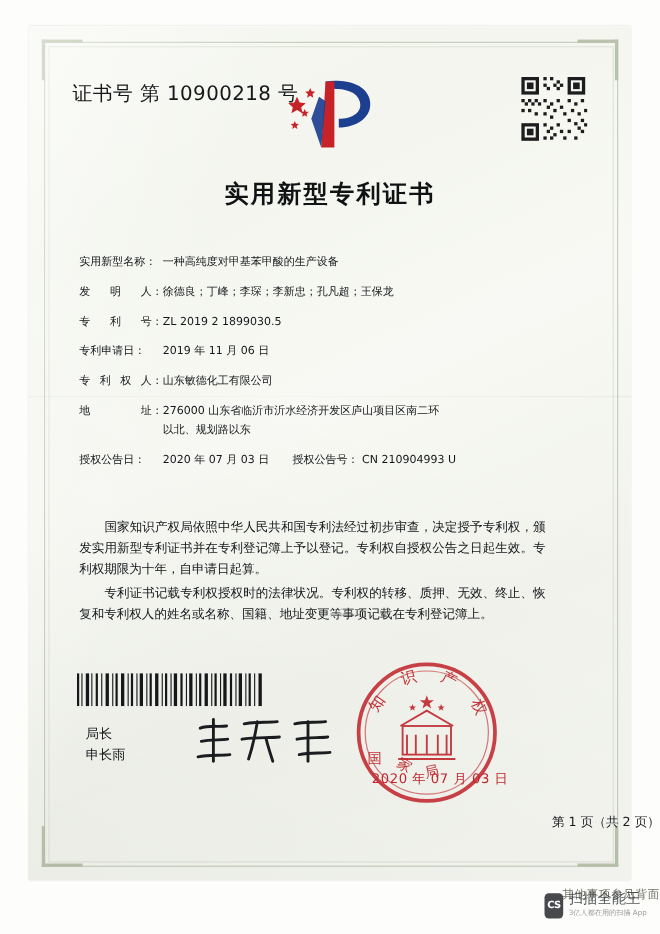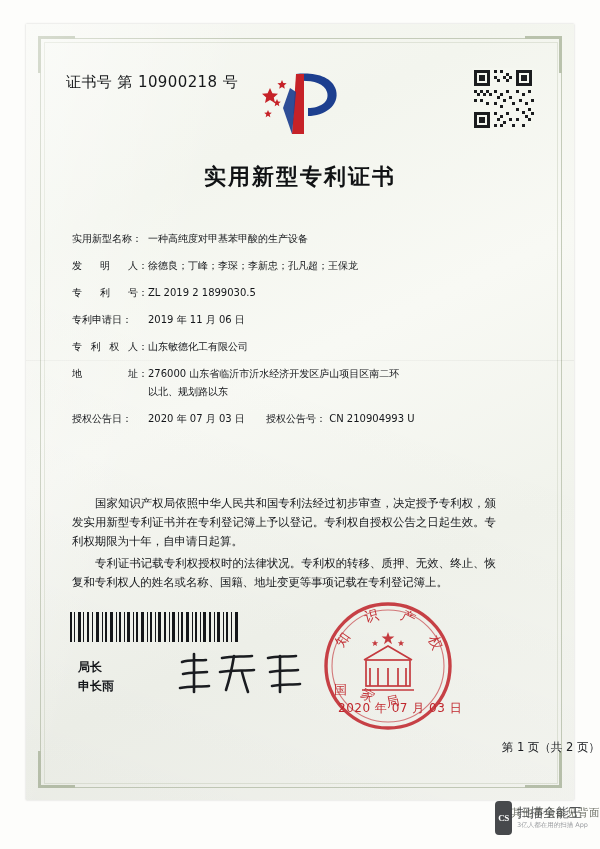--- a/index.html
+++ b/index.html
@@ -59,21 +59,21 @@
   }
   .corner.tl { left: 12px; top: 12px; border-left-width: 3px; border-top-width: 3px; }
   .corner.tr { right: 12px; top: 12px; border-right-width: 3px; border-top-width: 3px; }
   .corner.bl { left: 12px; bottom: 12px; border-left-width: 3px; border-bottom-width: 3px; }
   .corner.br { right: 12px; bottom: 12px; border-right-width: 3px; border-bottom-width: 3px; }
 
   .cert-no {
     position: absolute;
     left: 66px;
     top: 73px;
-    font-size: 15px;
+    font-size: 18px;
     color: #16181a;
     letter-spacing: 0.4px;
     font-family: "DejaVu Sans", "Liberation Sans", sans-serif;
   }
   
   .logo {
     position: absolute;
     left: 252px;
     top: 68px;
     width: 92px;
@@ -131,41 +131,39 @@
   }
   .paras {
     position: absolute;
     left: 72px;
     top: 470px;
     width: 424px;
     font-size: 11.4px;
     line-height: 1.65;
     color: #14161a;
     text-align: justify;
-    margin-top: 24px;
   }
   .paras p {
     margin: 0 0 4px 0;
     text-indent: 23px;
   }
   .barcode {
     position: absolute;
     left: 70px;
     top: 612px;
     width: 170px;
     height: 30px;
   }
   .sign-block {
     position: absolute;
     left: 78px;
     top: 658px;
     font-size: 12px;
     color: #14161a;
     line-height: 1.55;
-    font-weight: bold;
   }
   .signature {
     position: absolute;
     left: 176px;
     top: 648px;
     width: 130px;
     height: 52px;
     color: #1a1c20;
     font-size: 34px;
     font-family: "DejaVu Serif", "Liberation Serif", serif;
@@ -208,31 +206,30 @@
     position: absolute;
     right: 12px;
     bottom: 14px;
     display: flex;
     align-items: center;
     gap: 5px;
     opacity: 0.88;
   }
   .cs-mark {
     width: 17px;
-    height: 34px;
+    height: 23px;
     border-radius: 4px;
     background: #2e3134;
     color: #ffffff;
     font-size: 9px;
     font-weight: bold;
     display: flex;
     align-items: center;
     justify-content: center;
     letter-spacing: -0.5px;
-    font-family: Liberation Serif, serif;
   }
   .cs-text {
     font-size: 13px;
     color: #3b3e41;
     line-height: 1.15;
   }
   .cs-sub {
     font-size: 6.5px;
     color: #8b8e92;
     letter-spacing: 0;

